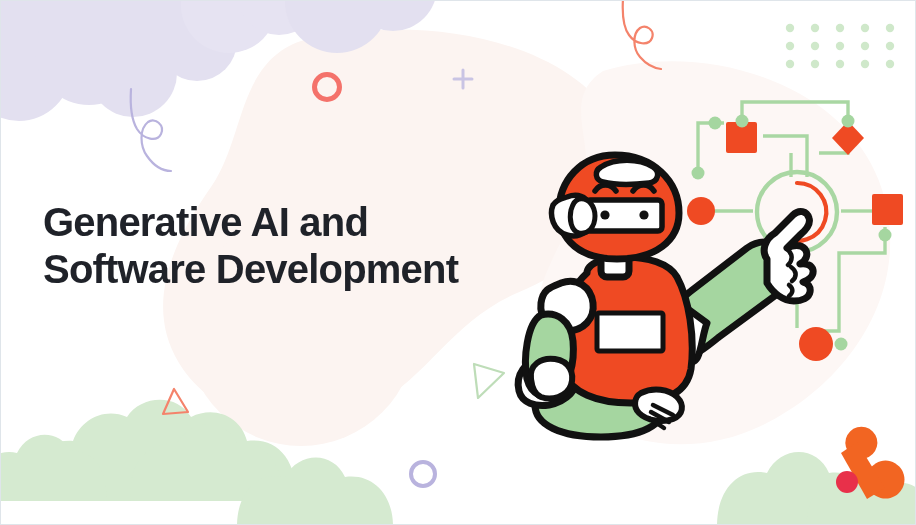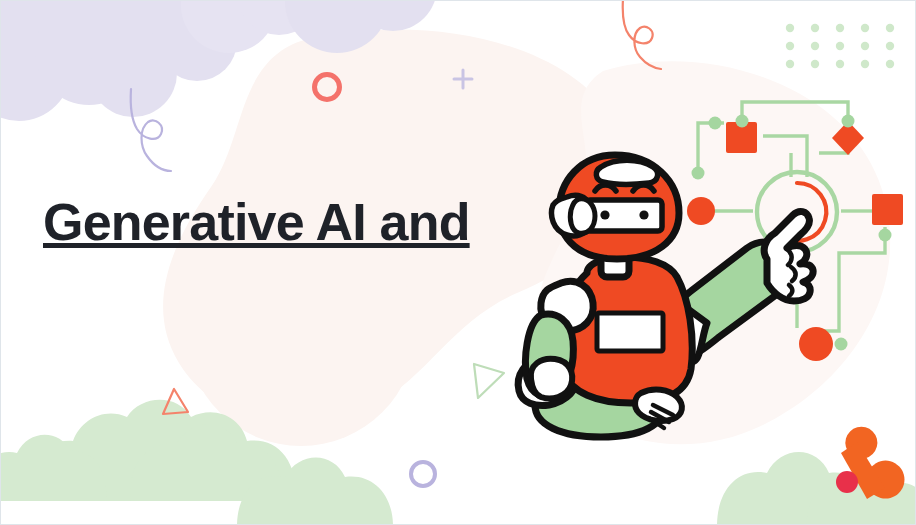--- a/index.html
+++ b/index.html
@@ -21,26 +21,25 @@
     position:absolute;
     left:42px;
     top:198px;
     width:470px;
     z-index:40;
   }
   #headline .line{
     display:block;
     font-family:"Liberation Sans",sans-serif;
     font-weight:bold;
-    font-size:52px;
+    font-size:40px;
     line-height:47px;
     letter-spacing:-0.8px;
     color:#1f2229;
     white-space:nowrap;
-    text-decoration:underline;
   }
 </style>
 </head>
 <body>
 
 <div id="banner">
 
   <svg class="layer" viewBox="0 0 916 525" width="916" height="525" xmlns="http://www.w3.org/2000/svg">
 
     <path fill="#FCF4F1" d="M300,40 C410,12 560,34 612,118 C660,196 596,258 516,292
@@ -253,15 +252,16 @@
       <g fill="none" stroke="#111111" stroke-width="4.5" stroke-linecap="round">
         <path d="M652,404 L672,414"></path>
         <path d="M650,411 L668,421"></path>
         <path d="M648,417 L663,427"></path>
       </g>
     </g>
   </svg>
 
   <div id="headline">
     <span class="line">Generative AI and</span>
+    <span class="line">Software Development</span>
   </div>
 
 </div>
 
 </body></html>

